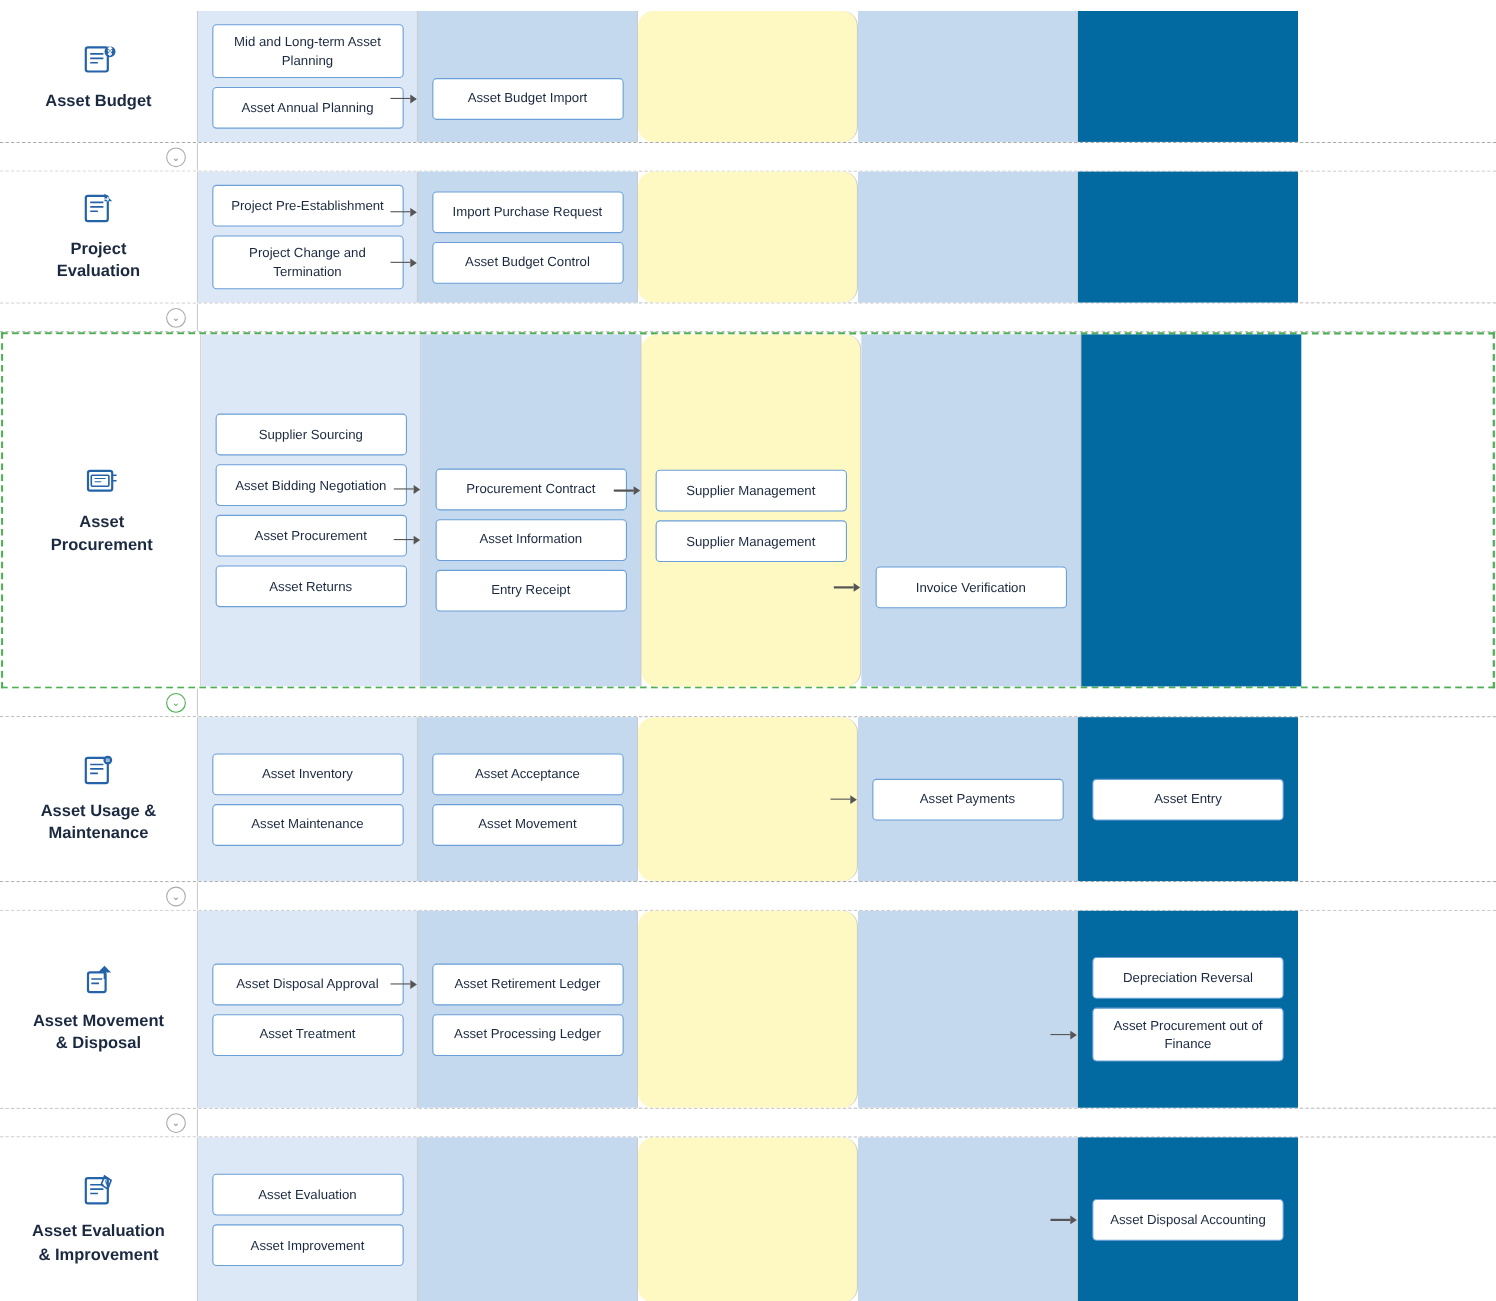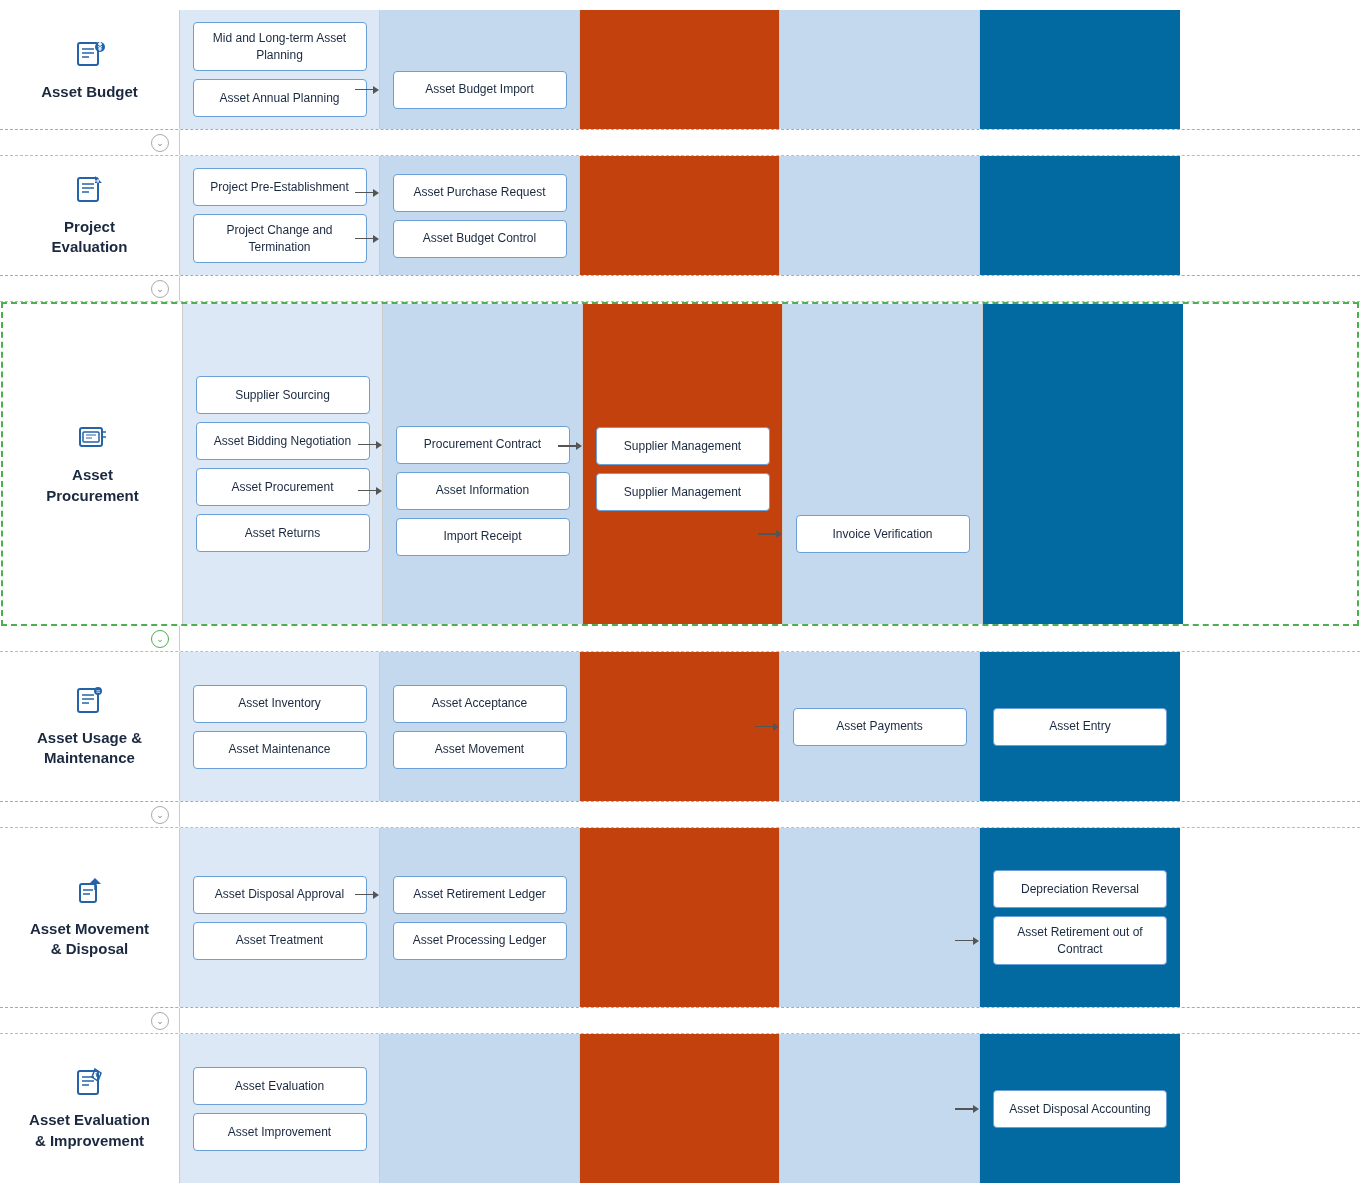--- a/index.html
+++ b/index.html
@@ -66,21 +66,21 @@
       flex-direction: column;
       align-items: center;
       justify-content: center;
       padding: 12px 8px;
       gap: 8px;
       border-right: 1px solid #ccc;
     }
 
     .data-col.offline-bg { background: #dce8f5; }
     .data-col.oa-bg { background: #c5d9ee; }
-    .data-col.srm-bg { background: #c2410c; }
+    .data-col.srm-bg { background: #fef9c3; border-radius: 14px; }
     .data-col.fssc-bg { background: #c5d9ee; }
     .data-col.erp-bg { background: #0369a1; }
 
     .process-box {
       background: #fff;
       border: 1.5px solid #6a9fd8;
       border-radius: 4px;
       padding: 7px 8px;
       text-align: center;
       font-size: 12px;
@@ -206,21 +206,21 @@
       <div class="process-box">Project Pre-Establishment</div>
       <div class="process-box">Project Change and Termination</div>
     </div>
 
     <div class="data-col oa-bg" style="position:relative;">
       <div style="position:relative;display:flex;align-items:center;">
         <div class="flow-arrow" style="position:absolute;left:-38px;">
           <div class="line" style="width:18px;"></div>
           <div class="head"></div>
         </div>
-        <div class="process-box">Asset Purchase Request</div>
+        <div class="process-box">Import Purchase Request</div>
       </div>
       <div style="position:relative;display:flex;align-items:center;">
         <div class="flow-arrow" style="position:absolute;left:-38px;">
           <div class="line" style="width:18px;"></div>
           <div class="head"></div>
         </div>
         <div class="process-box">Asset Budget Control</div>
       </div>
     </div>
 
@@ -271,21 +271,21 @@
           </div>
           <div class="process-box">Procurement Contract</div>
         </div>
         <div style="position:relative;display:flex;align-items:center;">
           <div class="flow-arrow" style="position:absolute;left:-38px;">
             <div class="line" style="width:18px;"></div>
             <div class="head"></div>
           </div>
           <div class="process-box">Asset Information</div>
         </div>
-        <div class="process-box">Import Receipt</div>
+        <div class="process-box">Entry Receipt</div>
       </div>
 
       <div class="data-col srm-bg">
         <div style="position:relative;display:flex;align-items:center;margin-top:10px;">
           <div class="flow-arrow" style="position:absolute;left:-38px;">
             <div class="line" style="width:18px;"></div>
             <div class="head"></div>
           </div>
           <div class="process-box">Supplier Management</div>
         </div>
@@ -396,21 +396,21 @@
 
     <div class="data-col fssc-bg"></div>
 
     <div class="data-col erp-bg no-border-right">
       <div class="process-box">Depreciation Reversal</div>
       <div style="position:relative;display:flex;align-items:center;">
         <div class="flow-arrow" style="position:absolute;left:-38px;">
           <div class="line" style="width:18px;"></div>
           <div class="head"></div>
         </div>
-        <div class="process-box">Asset Retirement out of Contract</div>
+        <div class="process-box">Asset Procurement out of Finance</div>
       </div>
     </div>
   </div>
 
   <div class="divider-row">
     <div class="divider-left" style="background:#fff;border-right:1px solid #ccc;">
       <div class="circle-btn">⌄</div>
     </div>
     <div class="divider-right" style="background:#fff;"></div>
   </div>

